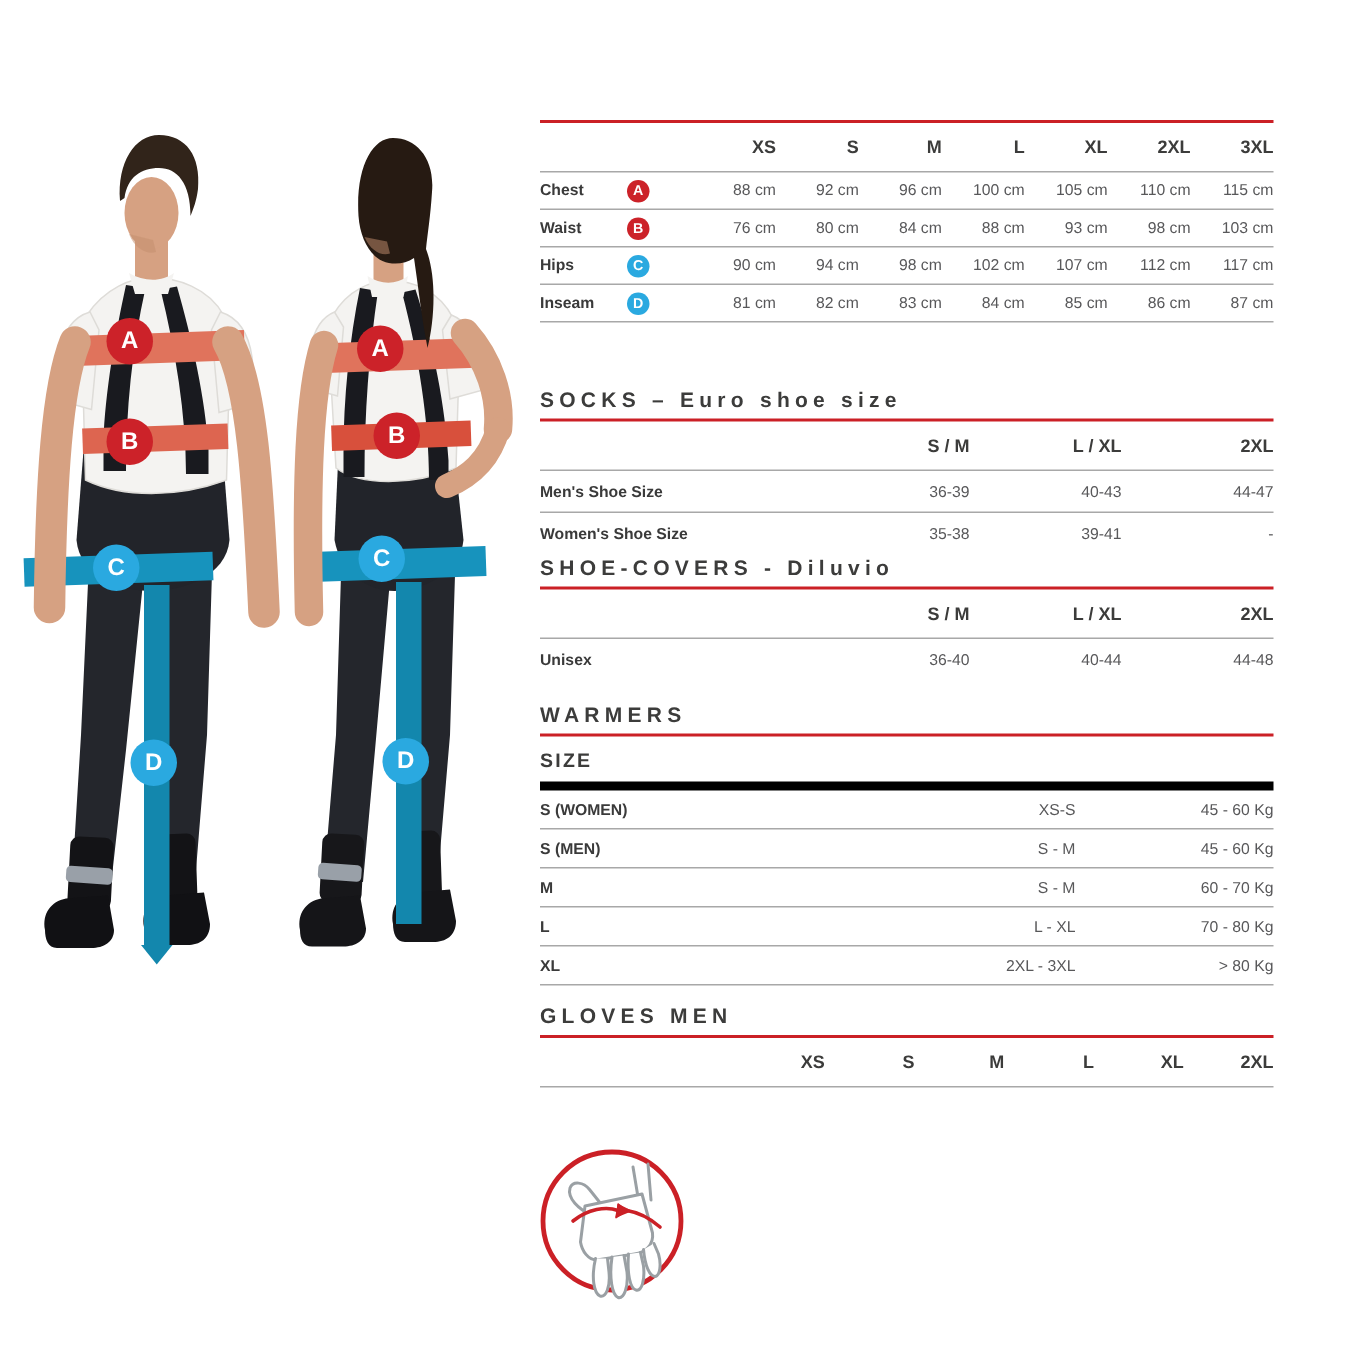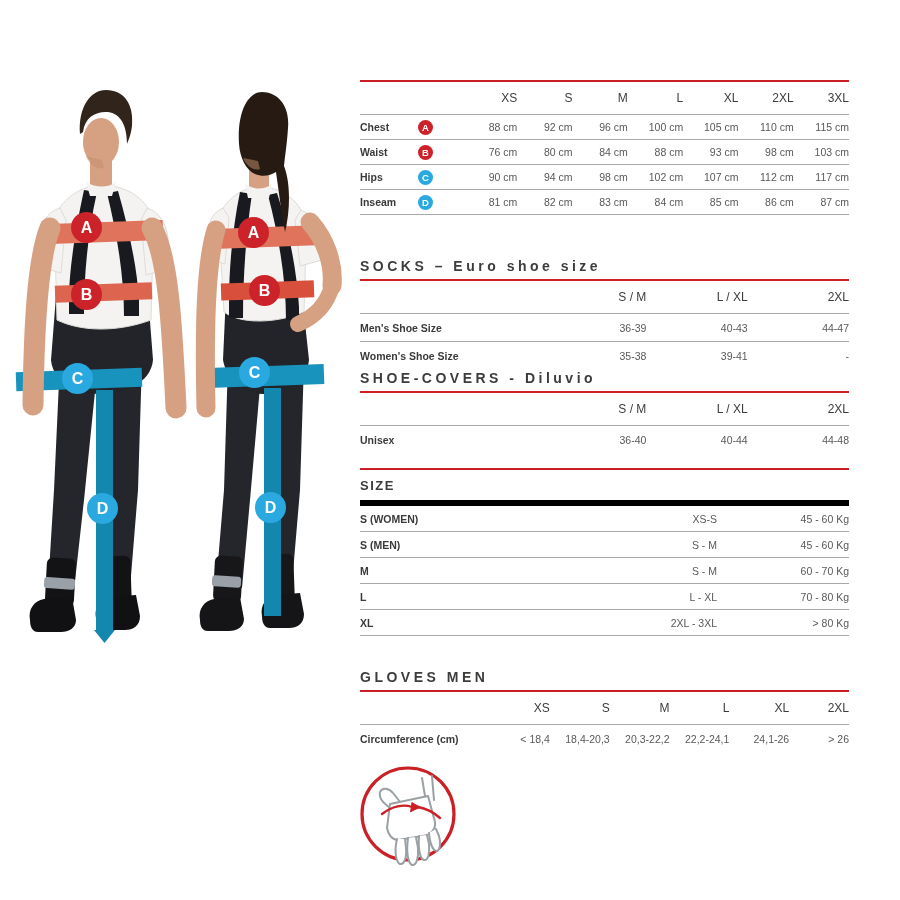--- a/index.html
+++ b/index.html
@@ -4,21 +4,21 @@
 <style>
   html,body{margin:0;padding:0;background:#fff;}
   .canvas{position:relative;width:900px;height:900px;background:#ffffff;overflow:hidden;
           font-family:"Liberation Sans",sans-serif;color:#3c3c3b;}
   
   .sec{position:absolute;left:360px;width:489px;}
   .sec-title{font-size:14px;font-weight:bold;letter-spacing:3.5px;color:#3c3c3b;
              white-space:nowrap;margin:0 0 5px 0;}
   .rule{height:2px;background:#cb2026;}
   .thead{display:grid;align-items:center;height:32px;border-bottom:1px solid #a8a8a8;
-         font-size:12px;font-weight:normal;color:#3c3c3b;}
+         font-size:12px;font-weight:bold;color:#3c3c3b;}
   .trow{display:grid;align-items:center;border-bottom:1px solid #a8a8a8;
         font-size:10.5px;color:#58585a;}
   .trow .lbl{font-weight:bold;color:#3a3a3a;}
   .num{text-align:right;}
   .noline{border-bottom:none;}
   .men .thead,.men .trow{grid-template-columns:58px 44px repeat(7,1fr);}
   .men .trow{height:24px;}
   .three .thead,.three .trow{grid-template-columns:185px repeat(3,1fr);}
   .three .trow{height:27px;}
   .warm .trow{grid-template-columns:200px 1fr 132px;height:25px;}
@@ -238,20 +238,21 @@
     </div>
     <div class="trow noline">
       <span class="lbl">Unisex</span>
       <span class="num">36-40</span>
       <span class="num">40-44</span>
       <span class="num">44-48</span>
     </div>
   </div>
 
   <div class="sec warm" style="top:468px">
+    <div class="sec-title">WARMERS</div>
     <div class="rule"></div>
     <div class="sub">SIZE</div>
     <div class="trow">
       <span class="lbl">S (WOMEN)</span>
       <span class="num">XS-S</span>
       <span class="num">45 - 60 Kg</span>
     </div>
     <div class="trow">
       <span class="lbl">S (MEN)</span>
       <span class="num">S - M</span>
@@ -279,29 +280,20 @@
     <div class="rule"></div>
     <div class="thead">
       <span></span>
       <span class="num">XS</span>
       <span class="num">S</span>
       <span class="num">M</span>
       <span class="num">L</span>
       <span class="num">XL</span>
       <span class="num">2XL</span>
     </div>
-    <div class="trow noline">
-      <span class="lbl">Circumference (cm)</span>
-      <span class="num">&lt; 18,4</span>
-      <span class="num">18,4-20,3</span>
-      <span class="num">20,3-22,2</span>
-      <span class="num">22,2-24,1</span>
-      <span class="num">24,1-26</span>
-      <span class="num">&gt; 26</span>
-    </div>
   </div>
 
   <svg class="hand-svg" width="112" height="112" viewBox="0 0 112 112">
     <circle cx="56" cy="52" r="46" fill="none" stroke="#cb2026" stroke-width="3.2"></circle>
 
     <g fill="#ffffff" stroke="#9aa0a4" stroke-width="2" stroke-linejoin="round" stroke-linecap="round">
 
       <path d="M70,16 L74,40 M80,14 L82,38" fill="none"></path>
 
       <path d="M42,48 C34,44 26,37 28,30 C30,25 37,26 41,31 C45,36 49,41 52,45"></path>

